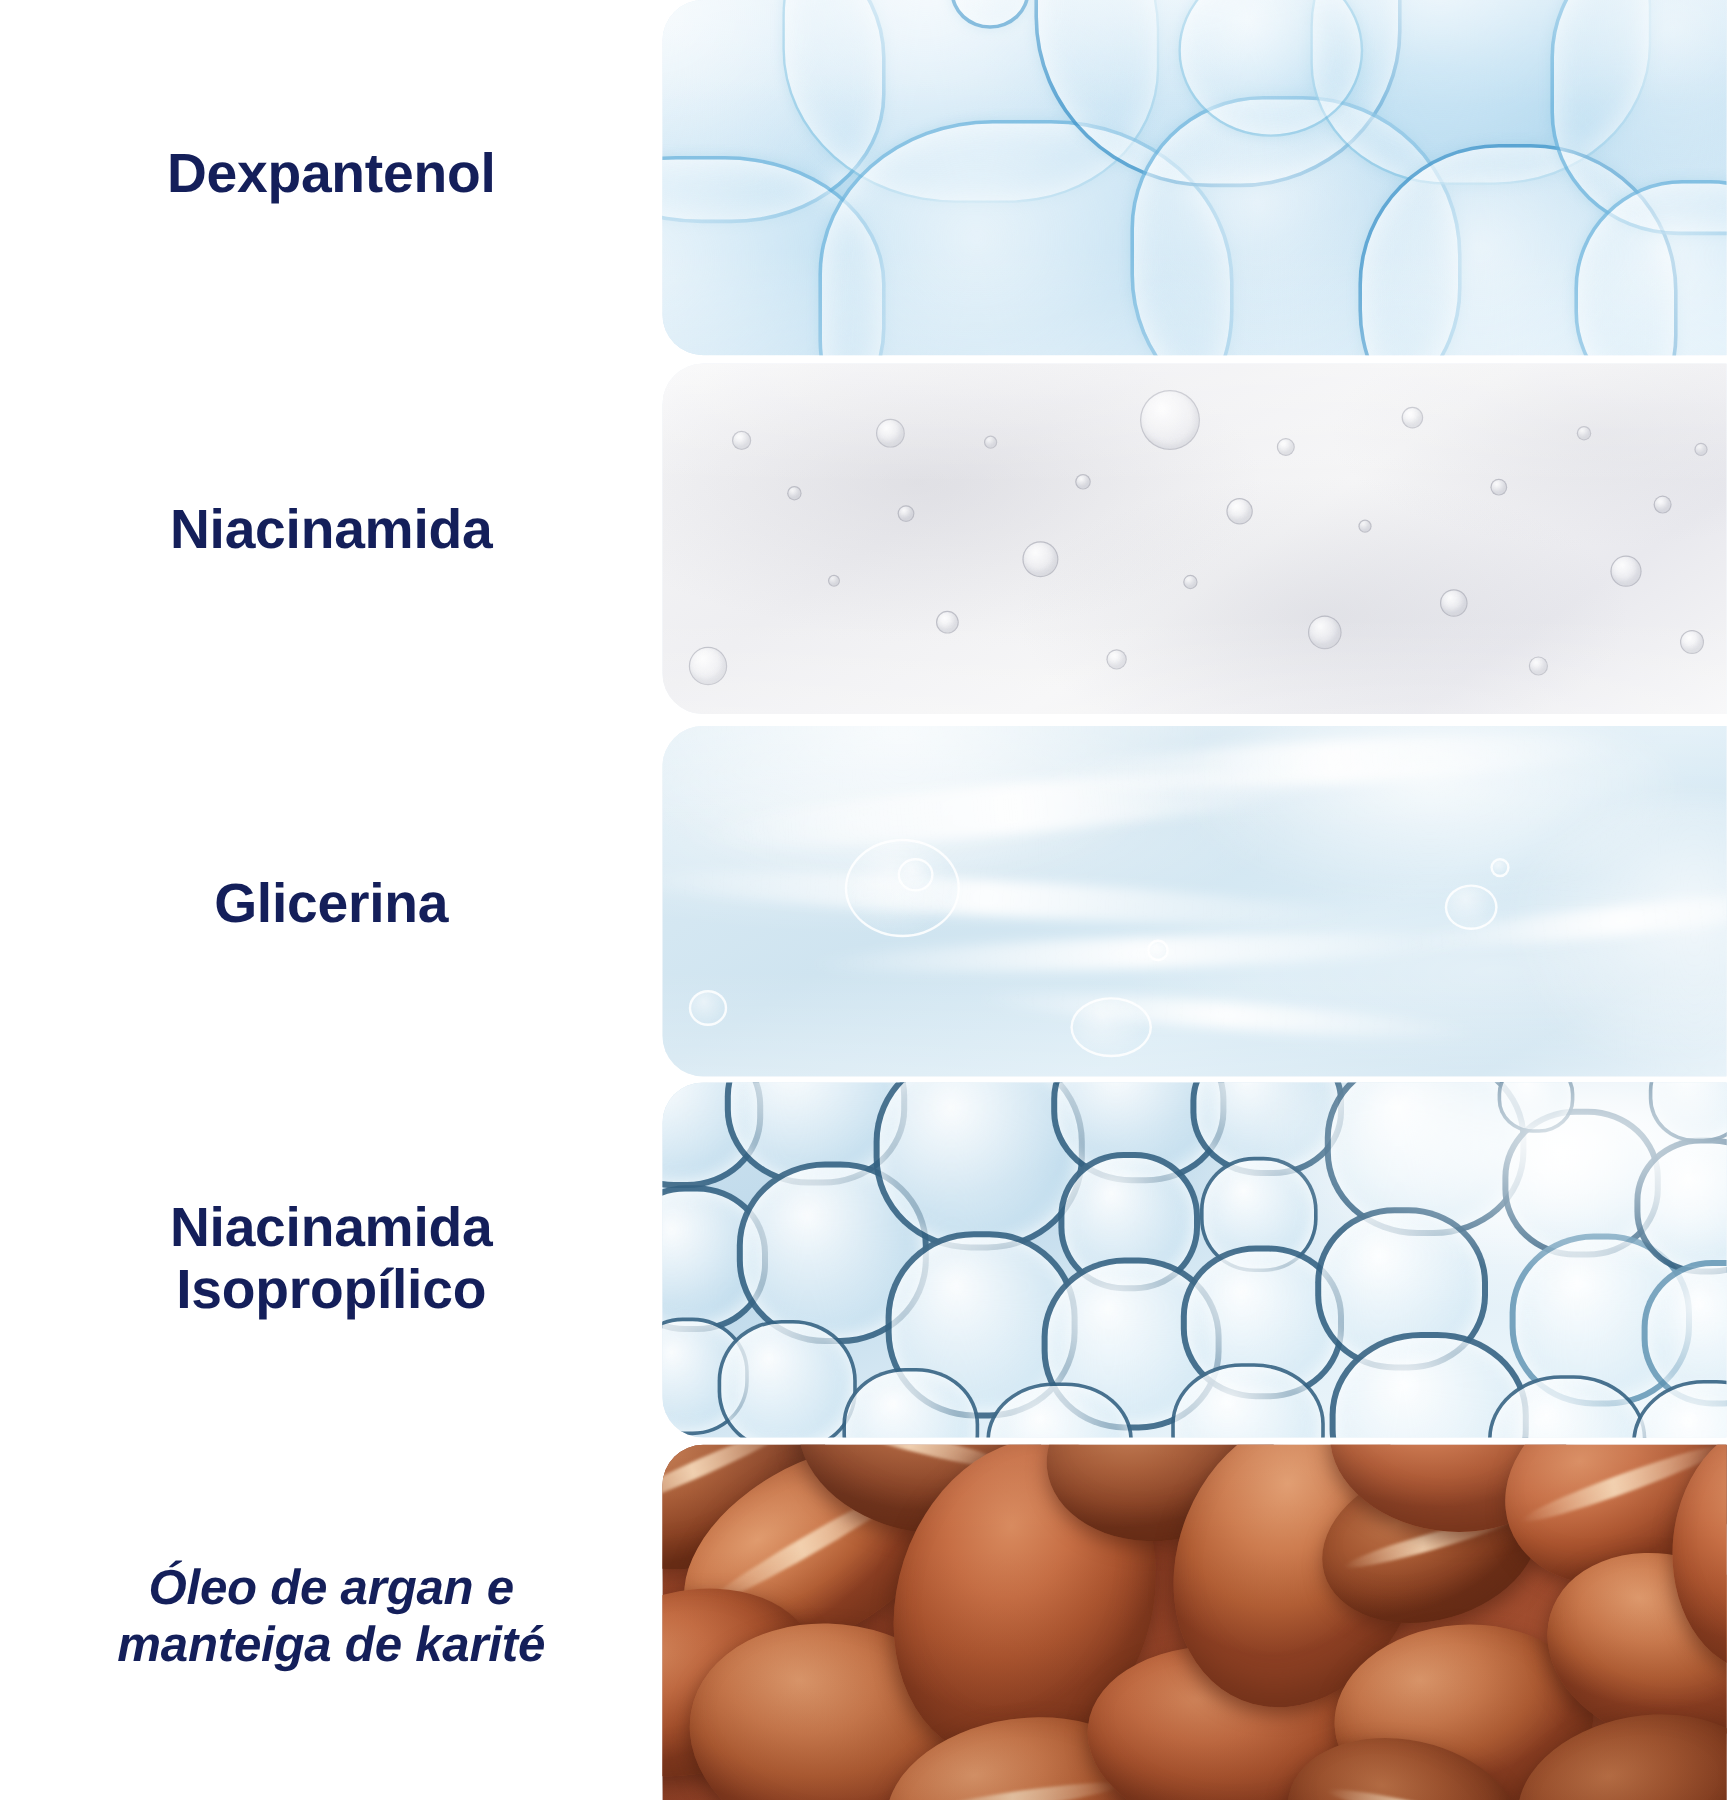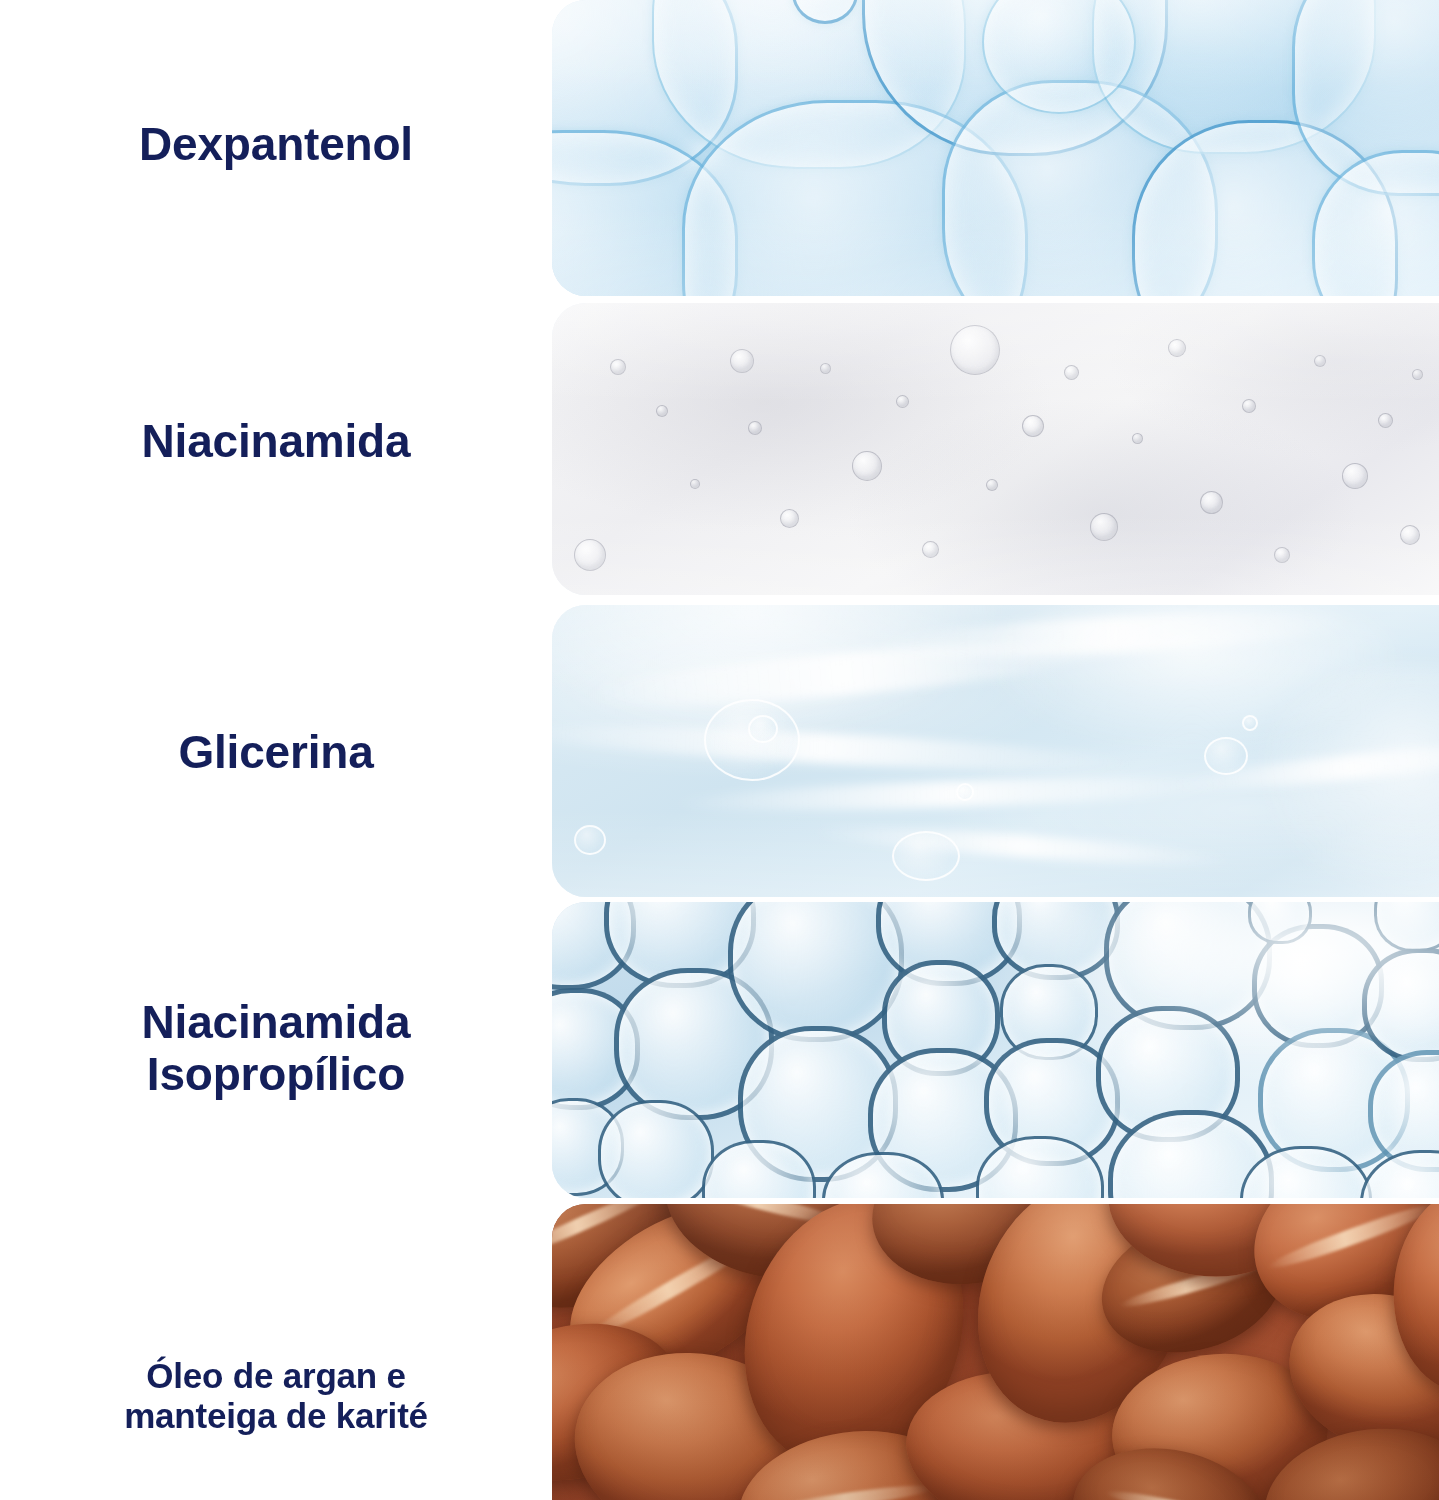--- a/index.html
+++ b/index.html
@@ -163,21 +163,21 @@
   <div class="label-col">
     <div class="ing-label" style="top:118px; font-size:46px;">Dexpantenol</div>
 
     <div class="ing-label" style="top:415px; font-size:46px;">Niacinamida</div>
 
     <div class="ing-label" style="top:726px; font-size:46px;">Glicerina</div>
 
     <div class="ing-label" style="top:996px; font-size:46px;">Niacinamida
 Isopropílico</div>
 
-    <div class="ing-label" style="top:1356px; font-size:35px;">Óleo de argan e
+    <div class="ing-label" style="top:1300px; font-size:41px;font-style:italic;">Óleo de argan e
 manteiga de karité</div>
   </div>
 
   <div class="panel" style="top:0px; height:296px;">
     <div class="tex p1-base">
       <div class="cell" style="left:-120px;  top:-70px;  width:300px; height:250px; border-radius:40% 46% 42% 50%;"></div>
       <div class="cell" style="left:-150px;  top:130px;  width:330px; height:260px; border-radius:48% 40% 46% 42%;"></div>
       <div class="cell thin" style="left:100px;   top:-110px; width:310px; height:275px; border-radius:44% 48% 40% 46%;"></div>
       <div class="cell" style="left:130px;   top:100px;  width:340px; height:300px; border-radius:42% 44% 48% 40%;"></div>
       <div class="cell dark" style="left:310px;   top:-140px; width:300px; height:290px; border-radius:46% 40% 44% 48%;"></div>

